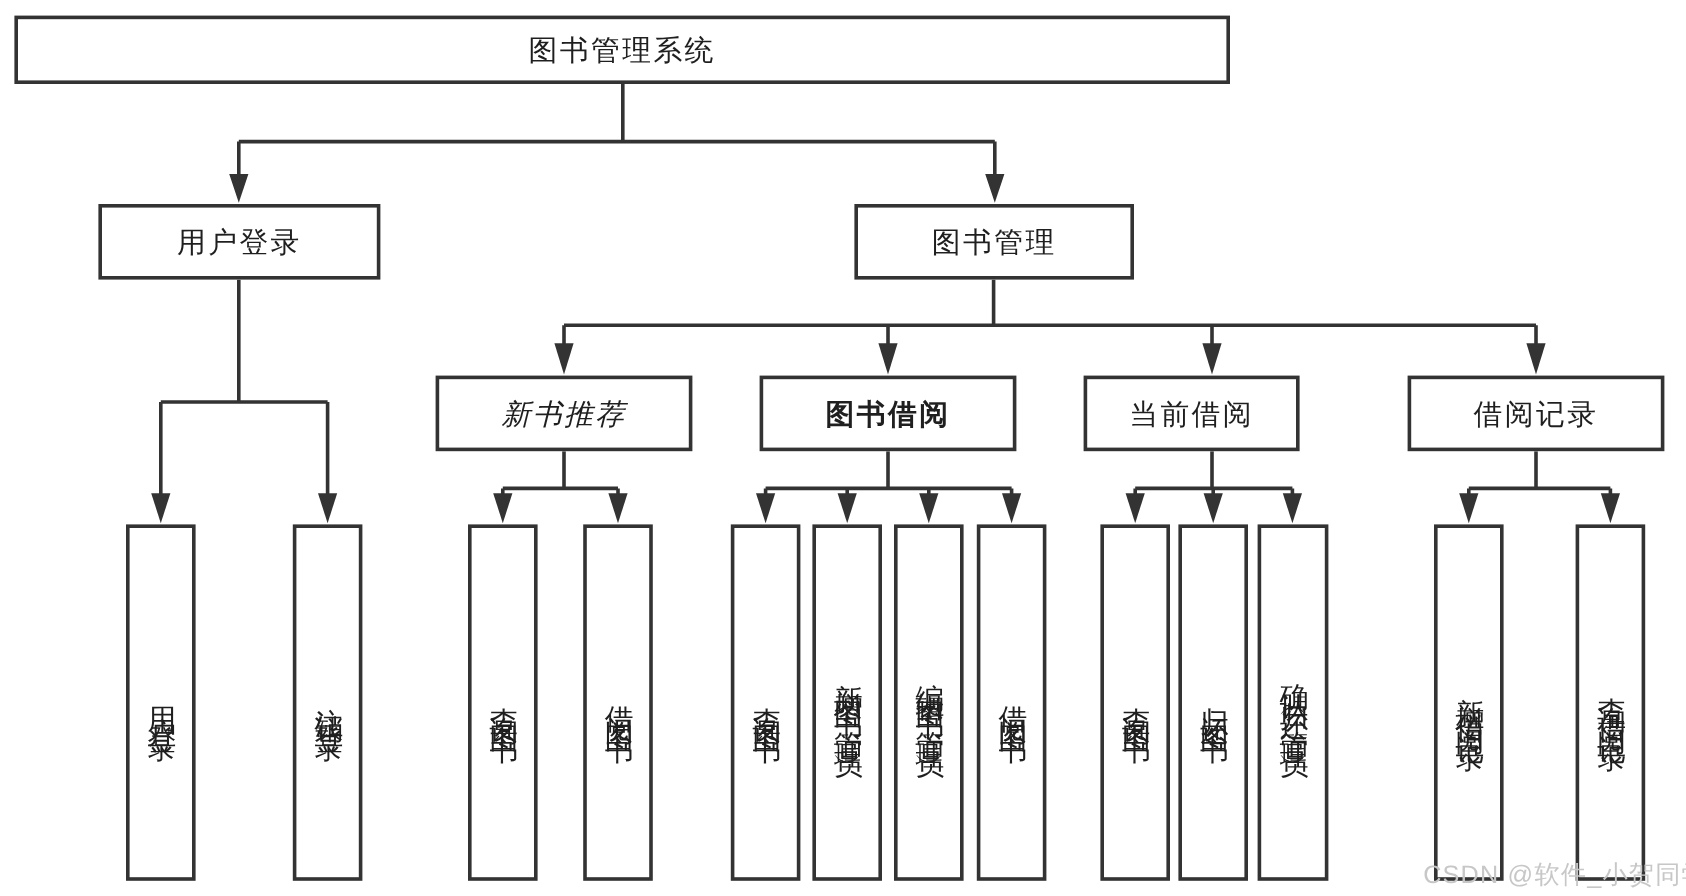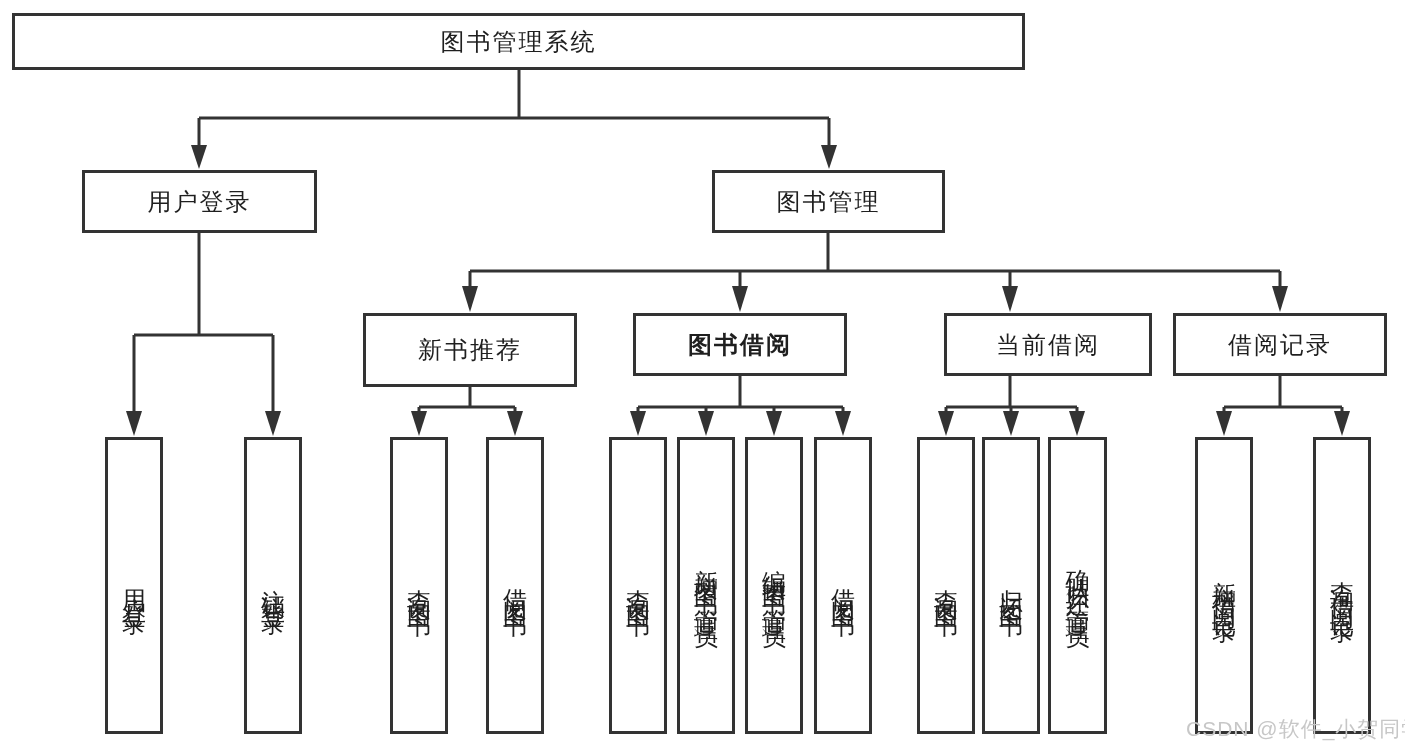--- a/index.html
+++ b/index.html
@@ -82,23 +82,23 @@
     <path d="M1280,376 V407 M1224,407 H1342 M1224,407 V414 M1342,407 V414"></path>
     <polygon points="1216,411 1232,411 1224,436"></polygon>
     <polygon points="1334,411 1350,411 1342,436"></polygon>
   </svg>
 
   <div class="node hbox" style="left:12px; top:13px; width:1013px; height:57px;">图书管理系统</div>
 
   <div class="node hbox" style="left:82px; top:170px; width:235px; height:63px;">用户登录</div>
   <div class="node hbox" style="left:712px; top:170px; width:233px; height:63px;text-align:center;">图书管理</div>
 
-  <div class="node hbox" style="left:363px; top:313px; width:214px; height:74px;">新书推荐</div>
+  <div class="node hbox" style="left:363px; top:313px; width:214px; height:63px;font-style:italic;">新书推荐</div>
   <div class="node hbox" style="left:633px; top:313px; width:214px; height:63px;font-weight:bold;">图书借阅</div>
-  <div class="node hbox" style="left:944px; top:313px; width:208px; height:63px;">当前借阅</div>
+  <div class="node hbox" style="left:903px; top:313px; width:180px; height:63px;">当前借阅</div>
   <div class="node hbox" style="left:1173px; top:313px; width:214px; height:63px;">借阅记录</div>
 
   <div class="node vbox" style="left:105px; top:437px; width:58px; height:297px;">用户登录</div>
   <div class="node vbox" style="left:244px; top:437px; width:58px; height:297px;">注销登录</div>
 
   <div class="node vbox" style="left:390px; top:437px; width:58px; height:297px;">查询图书</div>
   <div class="node vbox" style="left:486px; top:437px; width:58px; height:297px;">借阅图书</div>
 
   <div class="node vbox" style="left:609px; top:437px; width:58px; height:297px;">查询图书</div>
   <div class="node vbox" style="left:677px; top:437px; width:58px; height:297px;">新增图书（管理员）</div>

